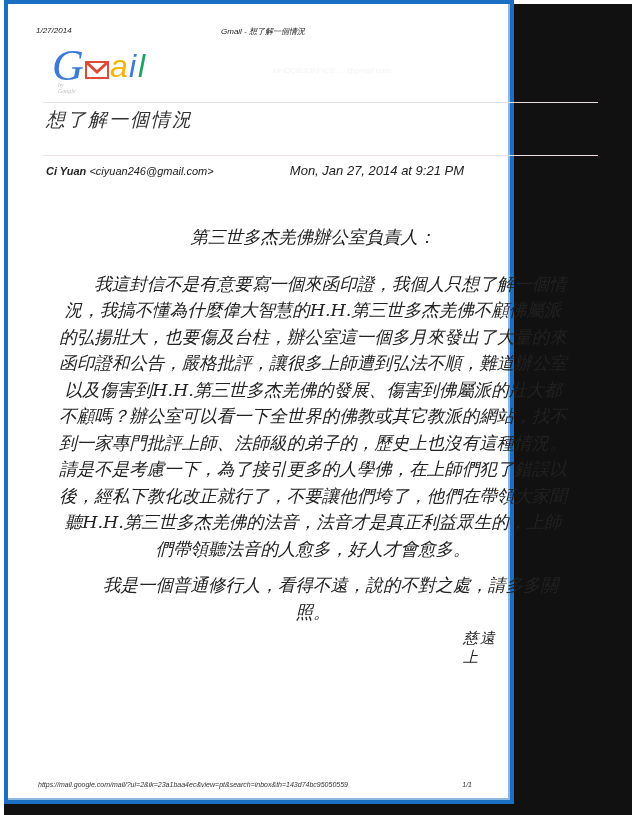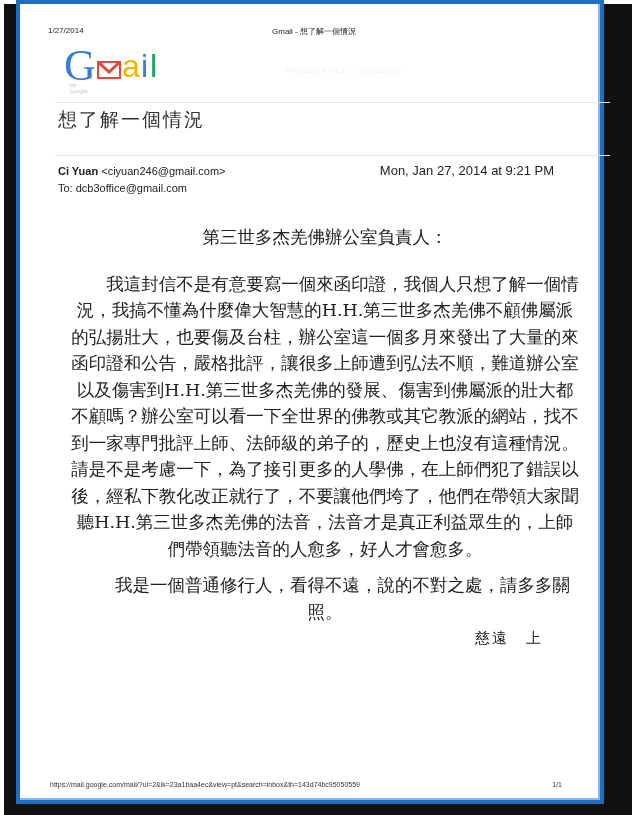--- a/index.html
+++ b/index.html
@@ -4,22 +4,22 @@
   <style>
     html, body { margin: 0; padding: 0; }
     body {
       width: 632px; height: 815px; background: #ffffff; position: relative; overflow: hidden;
       font-family: "Liberation Sans", sans-serif;
     }
     .shadow {
       position: absolute; left: 4px; top: 4px; width: 628px; height: 811px; background: #111;
     }
     .frame {
-      position: absolute; left: 16px; top: 0; width: 588px; height: 804px;
-      background: #ffffff; border: 4px solid #1b6fc2; box-sizing: border-box;
+      position: absolute; left: 4px; top: 0; width: 510px; height: 804px;
+      background: #ffffff; border: 4px solid #1b6fc2; box-sizing: border-box; font-style: italic;
     }
     .inner-edge {
       position: absolute; left: 0; top: 0; right: 0; bottom: 0;
       border-right: 2px solid #8db6e0; border-bottom: 2px solid #8db6e0; pointer-events: none;
     }
     .hdr-date { position: absolute; left: 28px; top: 22px; font-size: 8px; color: #222; }
     .hdr-title { position: absolute; left: 0; right: 0; top: 22px; text-align: center; font-size: 8px; color: #222; padding-left: 8px; }
     .logo { position: absolute; left: 44px; top: 40px; height: 50px; }
     .logo .g { font-family: "Liberation Serif", serif; font-size: 44px; color: #3a7bd5; position:absolute; left:0; top:-4px; }
     .logo .m { position:absolute; left:33px; top:17px; width:24px; height:18px; }
@@ -71,21 +71,20 @@
 
   <div class="rule" style="top:98px"></div>
   <div class="subject">想了解一個情況</div>
   <div class="rule" style="top:151px"></div>
 
   <div class="meta">
     <div>
       <b>Ci Yuan</b>
       <span>&lt;ciyuan246@gmail.com&gt;</span>
     </div>
-    <div>To: dcb3office@gmail.com</div>
   </div>
   <div class="sent-date">Mon, Jan 27, 2014 at 9:21 PM</div>
 
   <div class="body-text">
     <p class="greeting">第三世多杰羌佛辦公室負責人：</p>
     <p class="para1">我這封信不是有意要寫一個來函印證，我個人只想了解一個情況，我搞不懂為什麼偉大智慧的H.H.第三世多杰羌佛不顧佛屬派的弘揚壯大，也要傷及台柱，辦公室這一個多月來發出了大量的來函印證和公告，嚴格批評，讓很多上師遭到弘法不順，難道辦公室以及傷害到H.H.第三世多杰羌佛的發展、傷害到佛屬派的壯大都不顧嗎？辦公室可以看一下全世界的佛教或其它教派的網站，找不到一家專門批評上師、法師級的弟子的，歷史上也沒有這種情況。請是不是考慮一下，為了接引更多的人學佛，在上師們犯了錯誤以後，經私下教化改正就行了，不要讓他們垮了，他們在帶領大家聞聽H.H.第三世多杰羌佛的法音，法音才是真正利益眾生的，上師們帶領聽法音的人愈多，好人才會愈多。</p>
     <p class="para2">我是一個普通修行人，看得不遠，說的不對之處，請多多關照。</p>
   </div>
 
   <div class="signature">慈遠　上</div>

